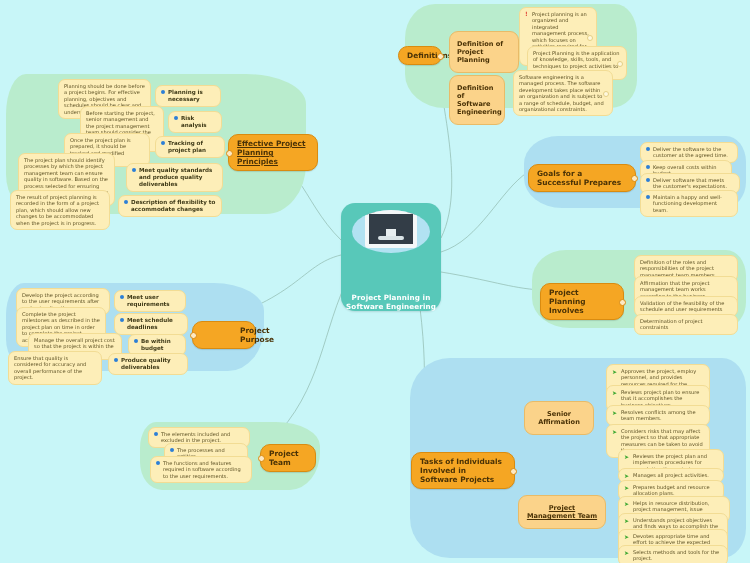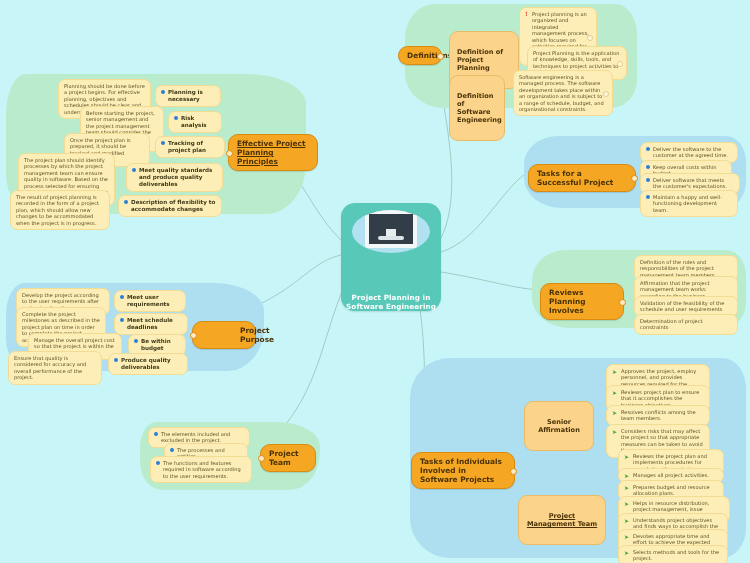--- a/index.html
+++ b/index.html
@@ -44,21 +44,21 @@
     box-shadow:0 1px 1px rgba(0,0,0,.12);
   }
   .pill .dot{
     position:absolute;width:5px;height:5px;border-radius:50%;
     background:#fde9c3;border:1px solid #d98b10;top:50%;margin-top:-3px;
   }
   
   .pill2{
     background:#fbd38a;border:1px solid #e8bb68;border-radius:9px;
     color:#4a3206;font-weight:bold;font-size:6.6px;line-height:8px;
-    padding:16px 7px;box-sizing:border-box;
+    padding:8px 7px;box-sizing:border-box;
   }
   
   .note{
     background:#fdeeb8;border:1px solid #f2dc94;border-radius:7px;
     color:#5d5124;font-size:5.1px;line-height:6.4px;
     padding:3px 5px 3px 5px;box-sizing:border-box;
   }
   .note.bold{font-weight:bold;color:#3f3a18;font-size:5.6px;line-height:7px;}
   .note .bulletwrap{display:flex;gap:3px;align-items:flex-start;}
   .note .txt{flex:1;}
@@ -305,21 +305,21 @@
 
     <div class="node pill2" style="left:449px;top:75px;width:56px;">
       <span>Definition of Software Engineering</span>
     </div>
     <div class="node note" style="left:513px;top:70px;width:100px;">
       <span>Software engineering is a managed process. The software development takes place within an organization and is subject to a range of schedule, budget, and organizational constraints.</span>
       <span class="minidot"></span>
     </div>
 
     <div class="node pill" style="left:528px;top:164px;width:108px;">
-      <span>Tasks for a Successful Project</span>
+      <span>Goals for a Successful Prepares</span>
       <span class="dot" style="right:-3px;"></span>
     </div>
 
     <div class="node note" style="left:640px;top:142px;width:98px;">
       <div class="bulletwrap">
           <span class="bdot b-blue"></span>
           <span class="txt">Deliver the software to the customer at the agreed time.</span>
         </div>
     </div>
     <div class="node note" style="left:640px;top:160px;width:92px;">
@@ -335,21 +335,21 @@
         </div>
     </div>
     <div class="node note" style="left:640px;top:190px;width:98px;">
       <div class="bulletwrap">
           <span class="bdot b-blue"></span>
           <span class="txt">Maintain a happy and well-functioning development team.</span>
         </div>
     </div>
 
     <div class="node pill" style="left:540px;top:283px;width:84px;">
-      <span>Reviews Planning Involves</span>
+      <span>Project Planning Involves</span>
       <span class="dot" style="right:-3px;"></span>
     </div>
 
     <div class="node note" style="left:634px;top:255px;width:104px;">
       <span>Definition of the roles and responsibilities of the project management team members</span>
     </div>
     <div class="node note" style="left:634px;top:276px;width:104px;">
       <span>Affirmation that the project management team works according to the business objectives</span>
     </div>
     <div class="node note" style="left:634px;top:296px;width:104px;">

